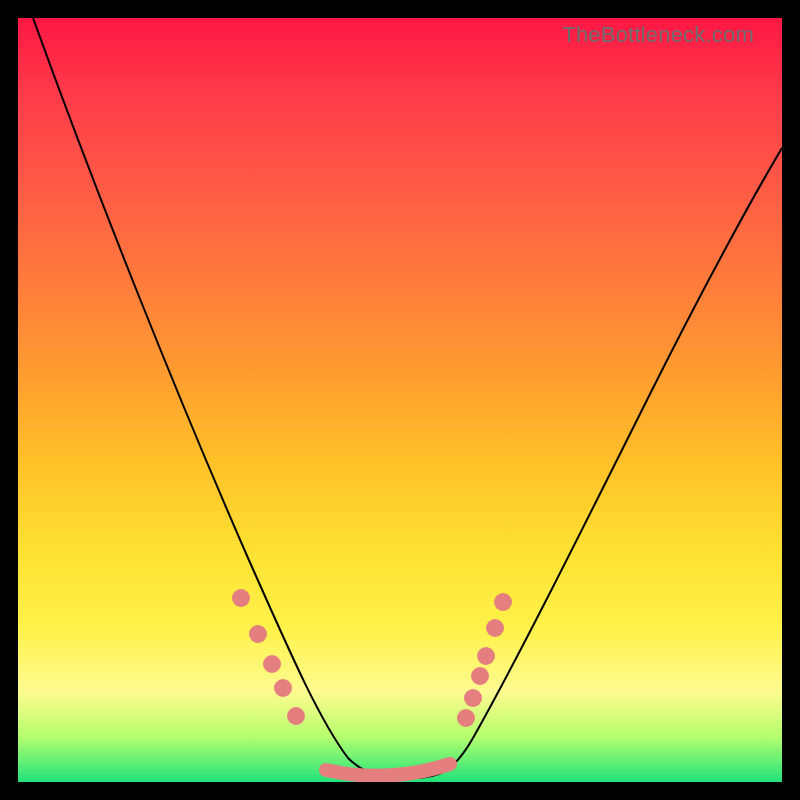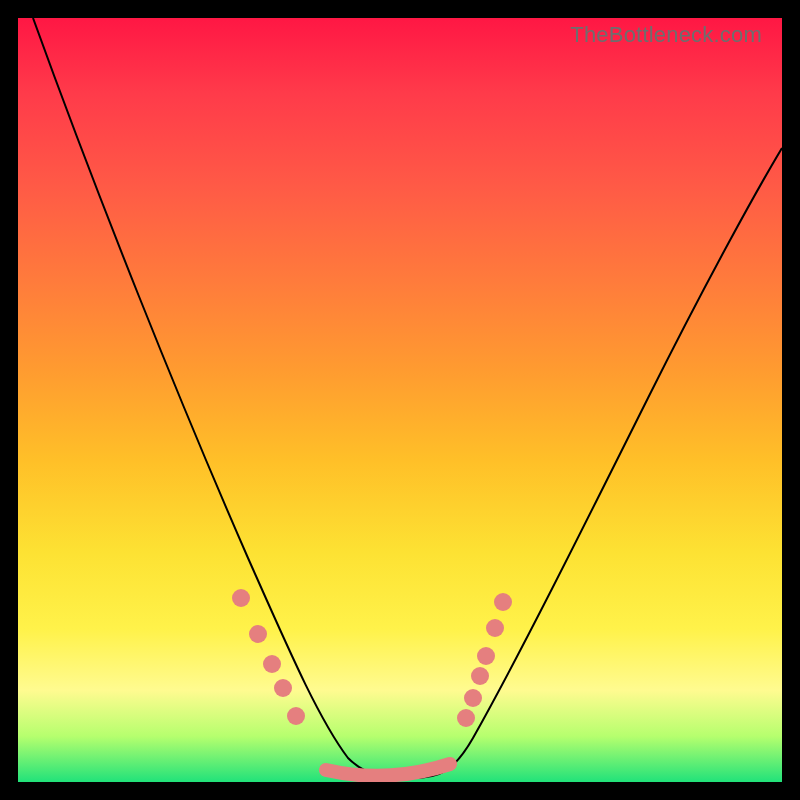--- a/index.html
+++ b/index.html
@@ -35,21 +35,21 @@
       #fde233 70%,
       #fff24a 80%,
       #fffb90 88%,
       #b6ff6e 94%,
       #21e27a 100%
     );
   }
   .watermark {
     position: absolute;
     top: 4px;
-    right: 20px;
+    right: 28px;
     font-size: 22px;
     font-weight: 500;
     color: #6e6e6e;
     letter-spacing: 0.2px;
     user-select: none;
   }
   svg.curve {
     position: absolute;
     left: 0;
     top: 0;

